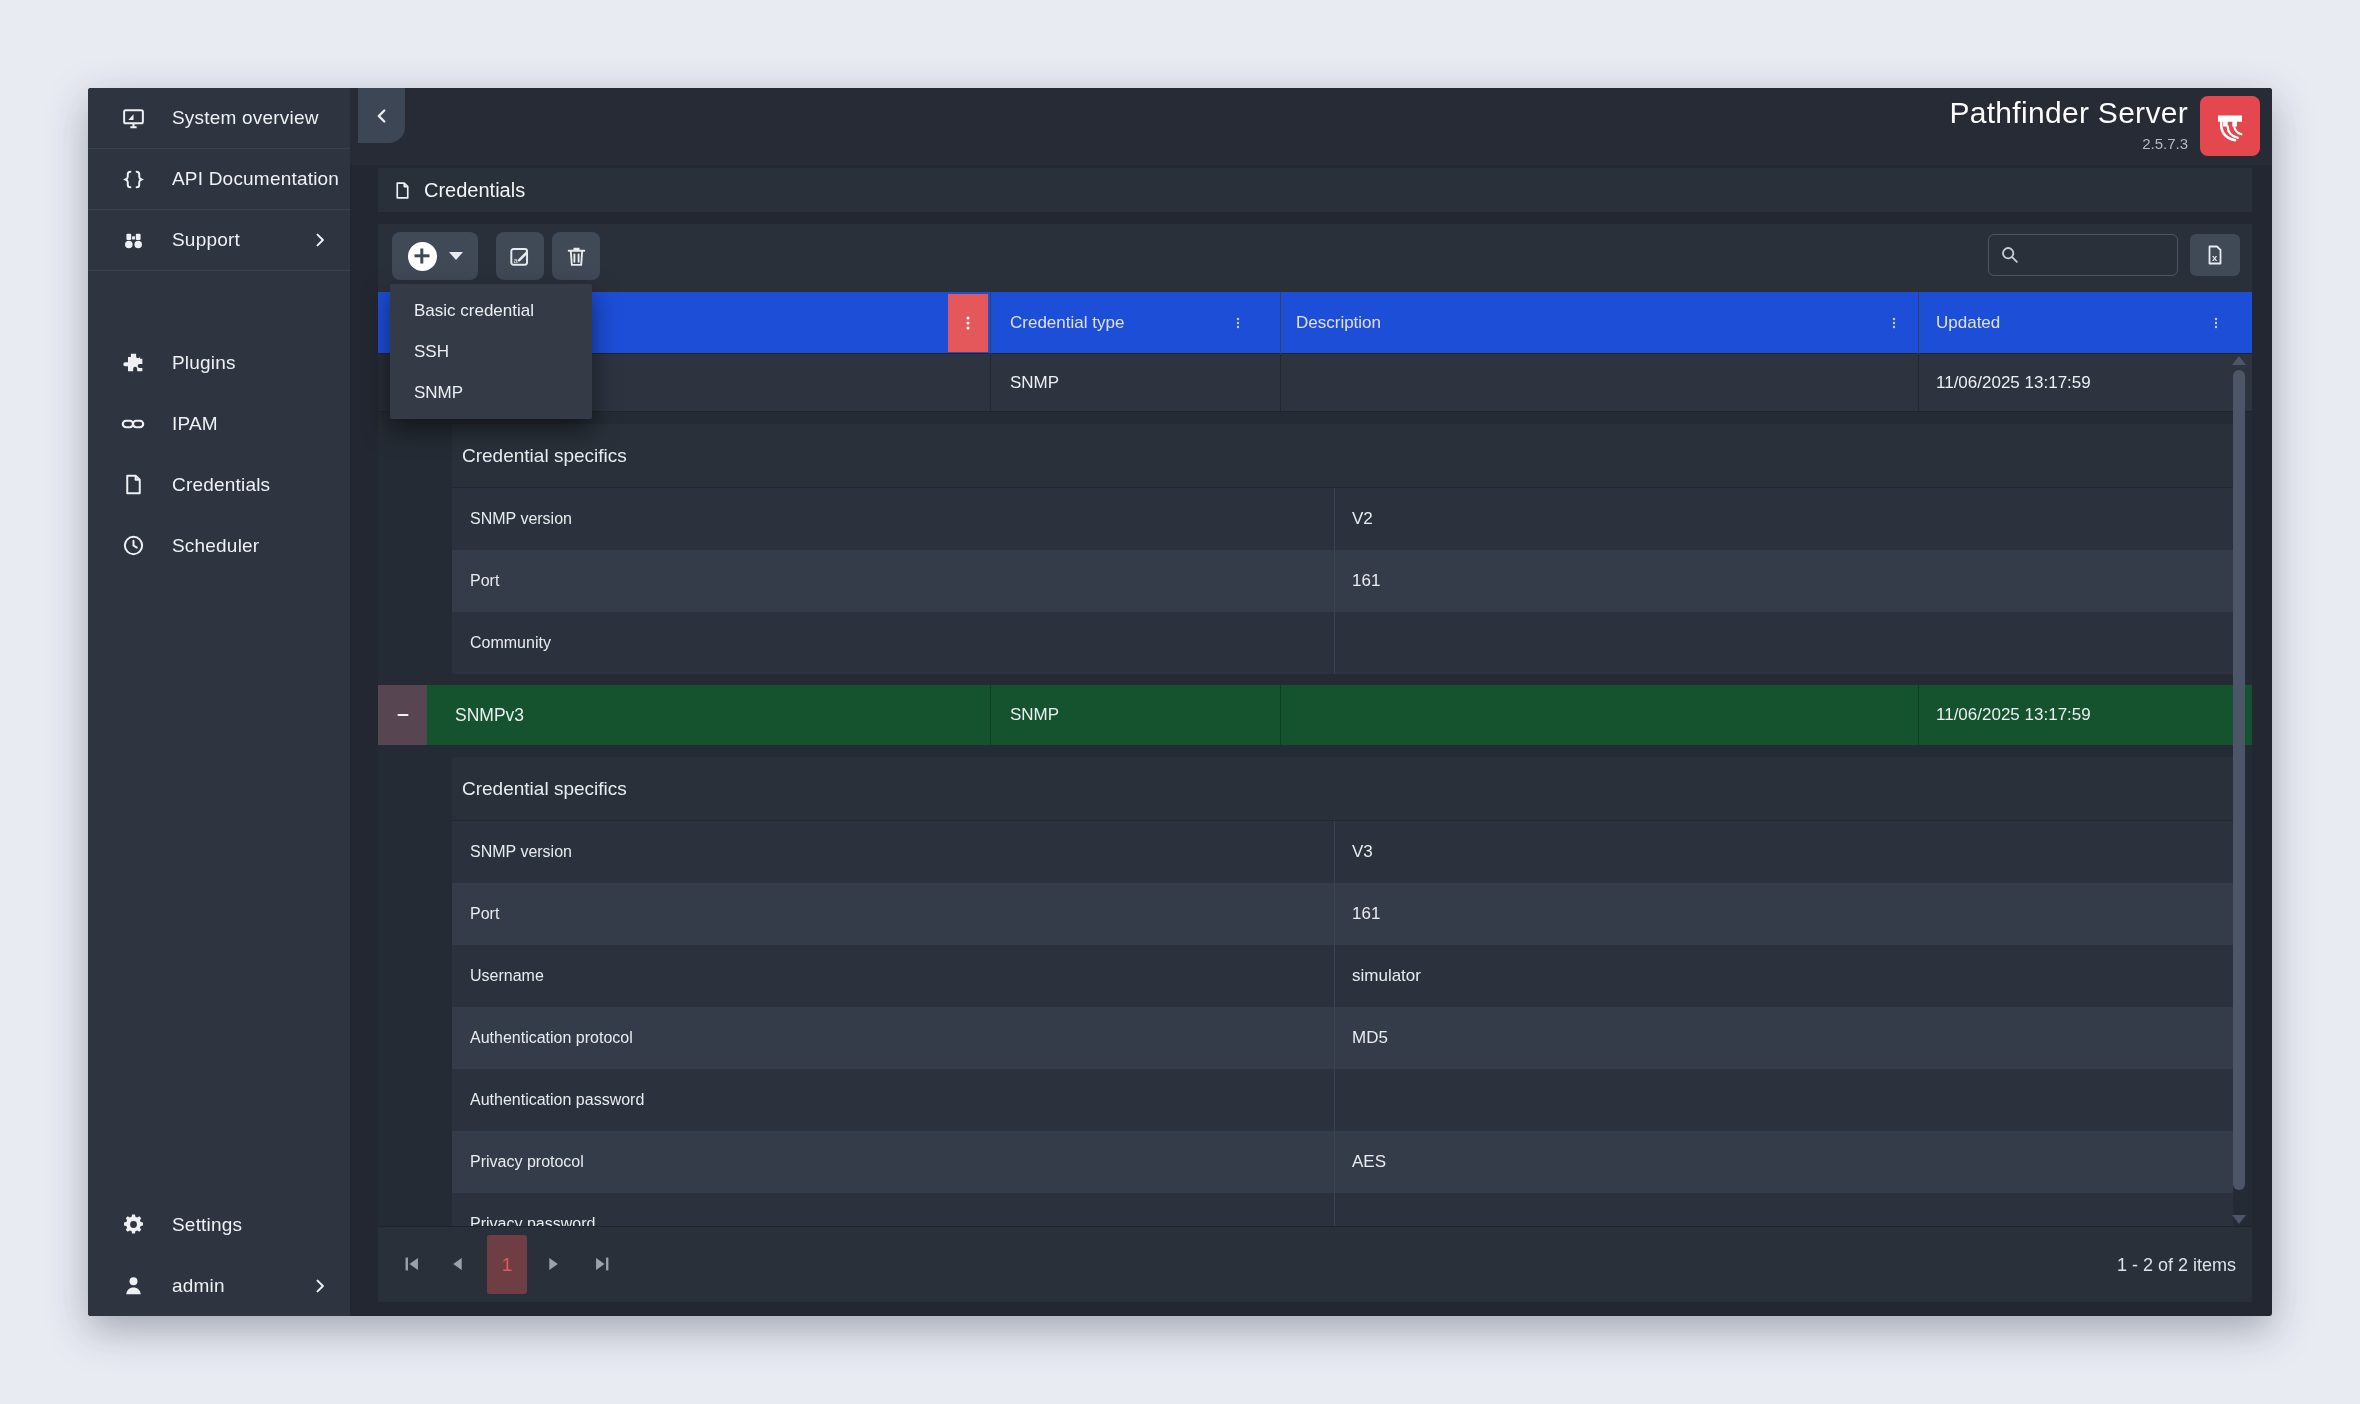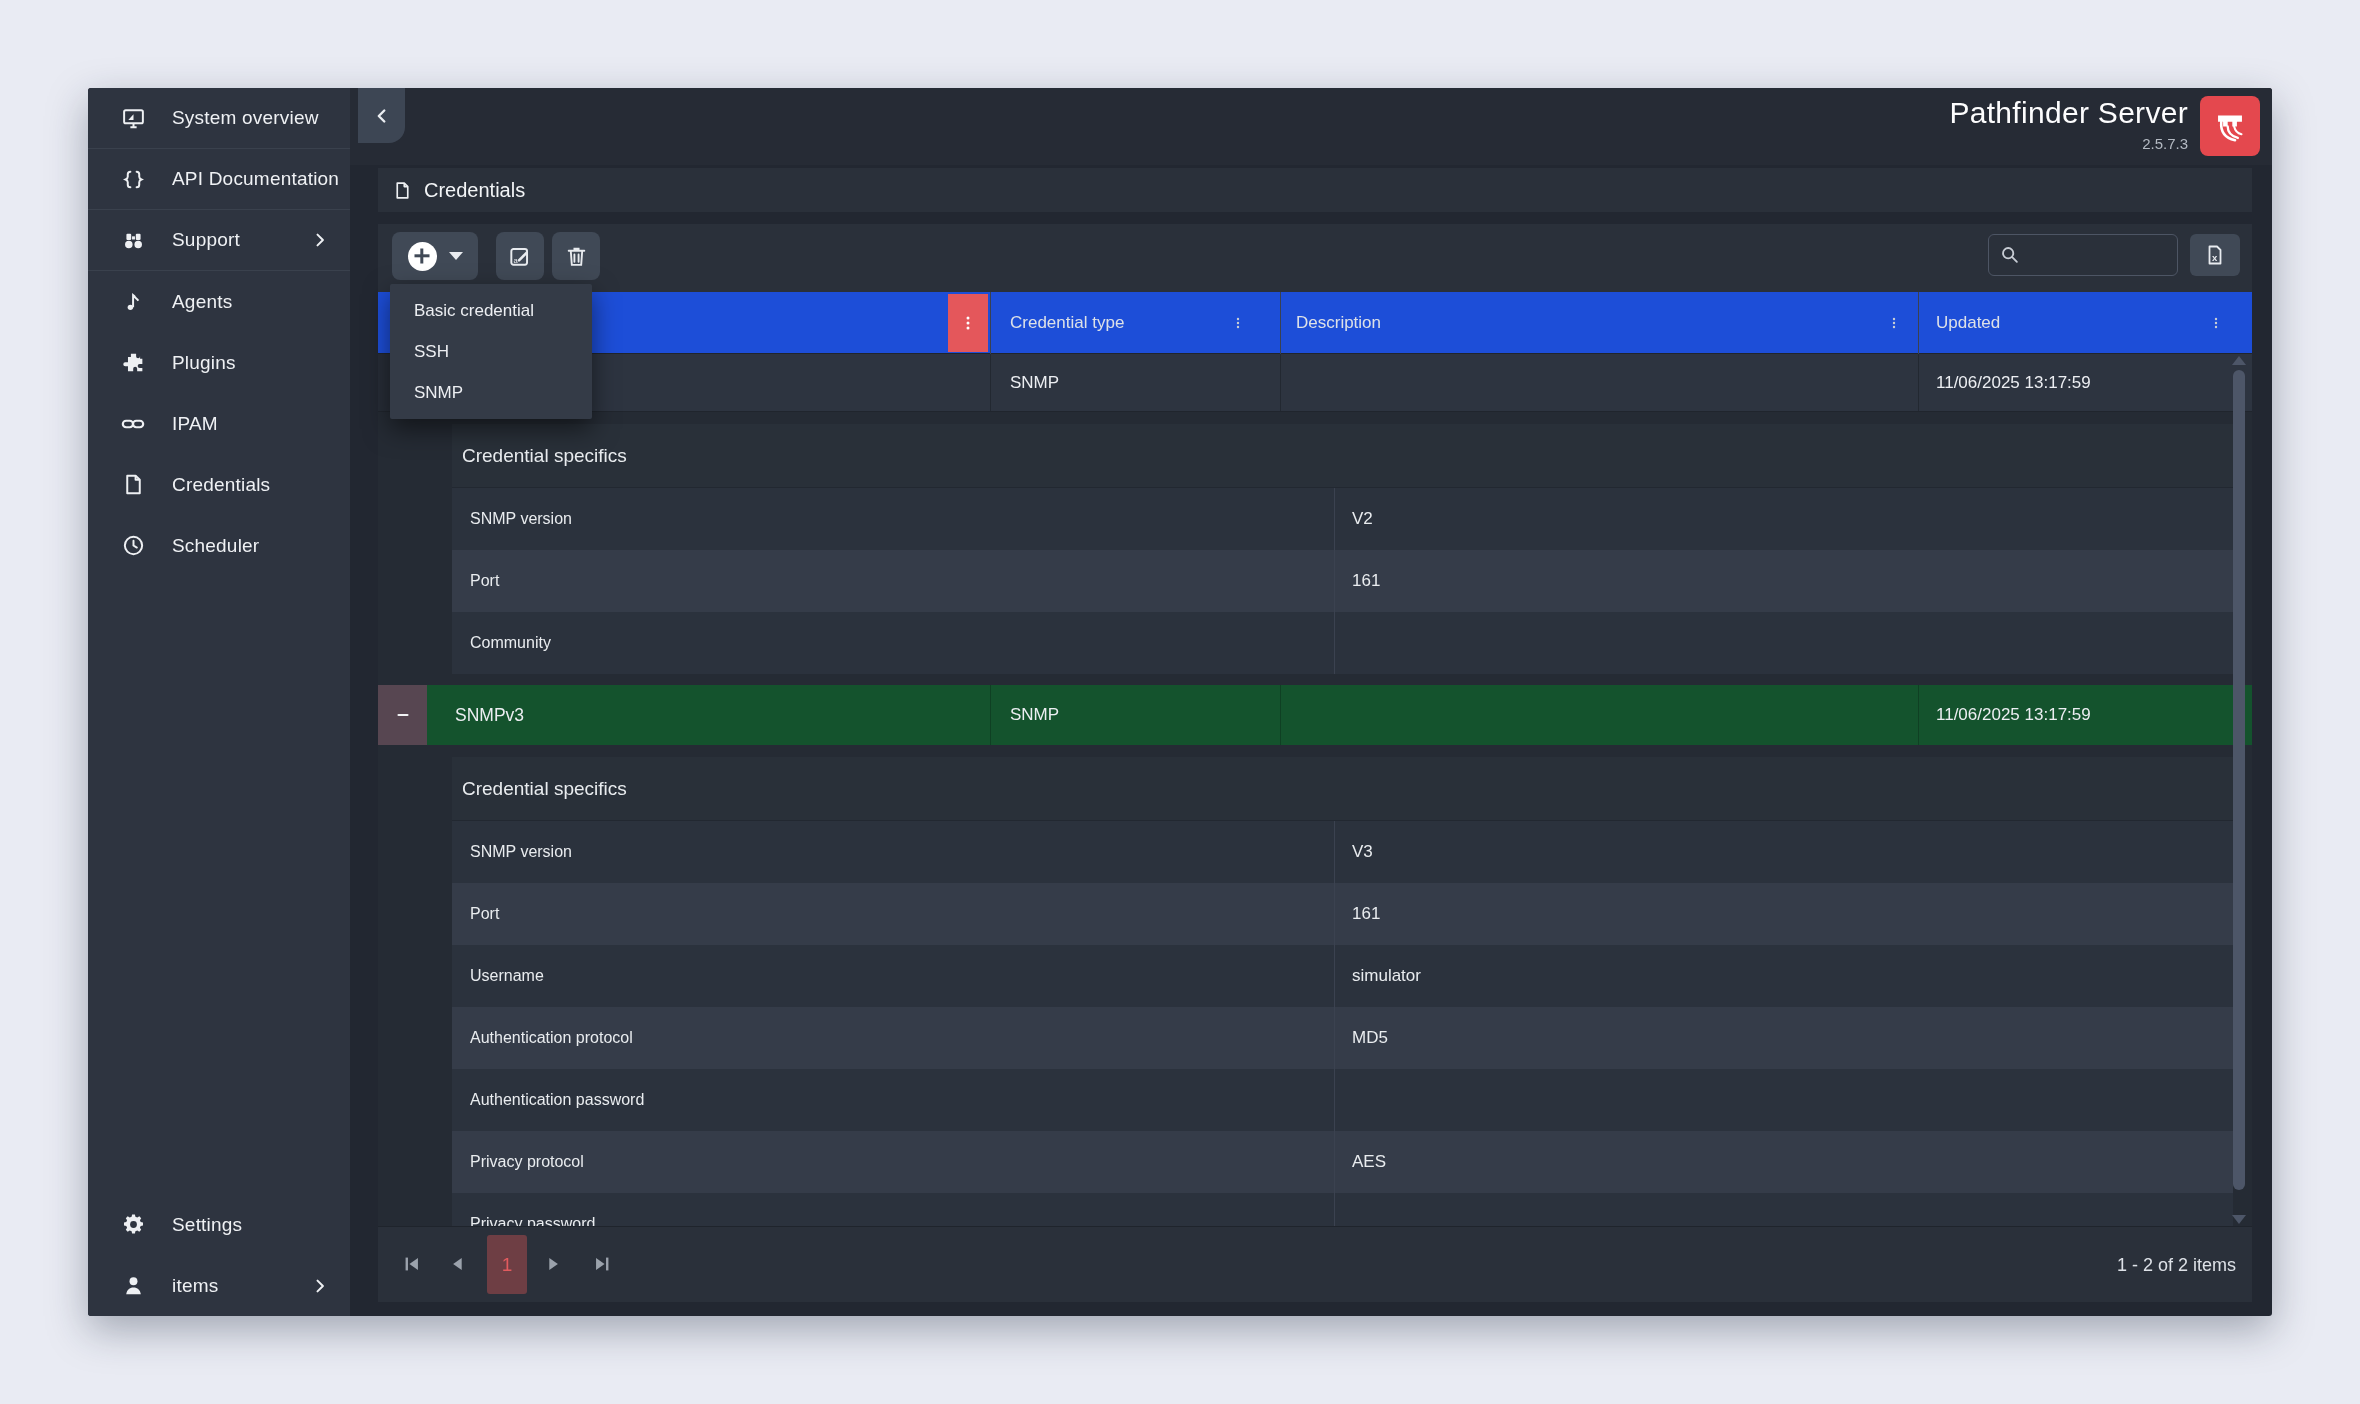--- a/index.html
+++ b/index.html
@@ -117,29 +117,20 @@
             <circle cx="16.5" cy="15.8" r="3.6"></circle>
           </svg>
       </span>
       <span class="s-label">Support</span>
       <span class="s-chev">
         <svg width="20" height="20" viewBox="0 0 24 24" fill="none" stroke="#eef0f3" stroke-width="2.4" stroke-linecap="round" stroke-linejoin="round">
             <path d="M9 5.5l6.5 6.5L9 18.5"></path>
           </svg>
       </span>
     </div>
-    <div class="side-item" style="top:183px">
-      <span class="s-icon">
-        <svg width="25" height="25" viewBox="0 0 24 24">
-            <circle cx="9" cy="17.6" r="2.6" fill="#eef0f3"></circle>
-            <path d="M11.6 17.6V5.8l1.2.9c.4 2 2.8 2.5 3.8 4.6" fill="none" stroke="#eef0f3" stroke-width="1.9"></path>
-          </svg>
-      </span>
-      <span class="s-label">Agents</span>
-    </div>
     <div class="side-item" style="top:244px">
       <span class="s-icon">
         <svg width="25" height="25" viewBox="0 0 24 24" fill="#eef0f3">
             <path d="M9.5 3.5h5v2.6a1.9 1.9 0 0 0 3.8 0V3.5h0v5h2.2v5h-2.6a1.9 1.9 0 0 0 0 3.8h2.6v3.2h-5v-2.6a1.9 1.9 0 0 0-3.8 0v2.6h-5v-5H4.1a1.9 1.9 0 0 1 0-3.8h2.6v-5h2.8z"></path>
           </svg>
       </span>
       <span class="s-label">Plugins</span>
     </div>
     <div class="side-item" style="top:305px">
       <span class="s-icon">
@@ -178,21 +169,21 @@
       </span>
       <span class="s-label">Settings</span>
     </div>
     <div class="side-item" style="top:1167px">
       <span class="s-icon">
         <svg width="25" height="25" viewBox="0 0 24 24" fill="#eef0f3">
             <circle cx="12" cy="8" r="3.8"></circle>
             <path d="M5 20.5c.6-4.4 3.2-6.6 7-6.6s6.4 2.2 7 6.6z"></path>
           </svg>
       </span>
-      <span class="s-label">items</span>
+      <span class="s-label">admin</span>
       <span class="s-chev">
         <svg width="20" height="20" viewBox="0 0 24 24" fill="none" stroke="#eef0f3" stroke-width="2.4" stroke-linecap="round" stroke-linejoin="round">
             <path d="M9 5.5l6.5 6.5L9 18.5"></path>
           </svg>
       </span>
     </div>
   </nav>
 
   <header class="topbar">
     <div class="brand-title">Pathfinder Server</div>

